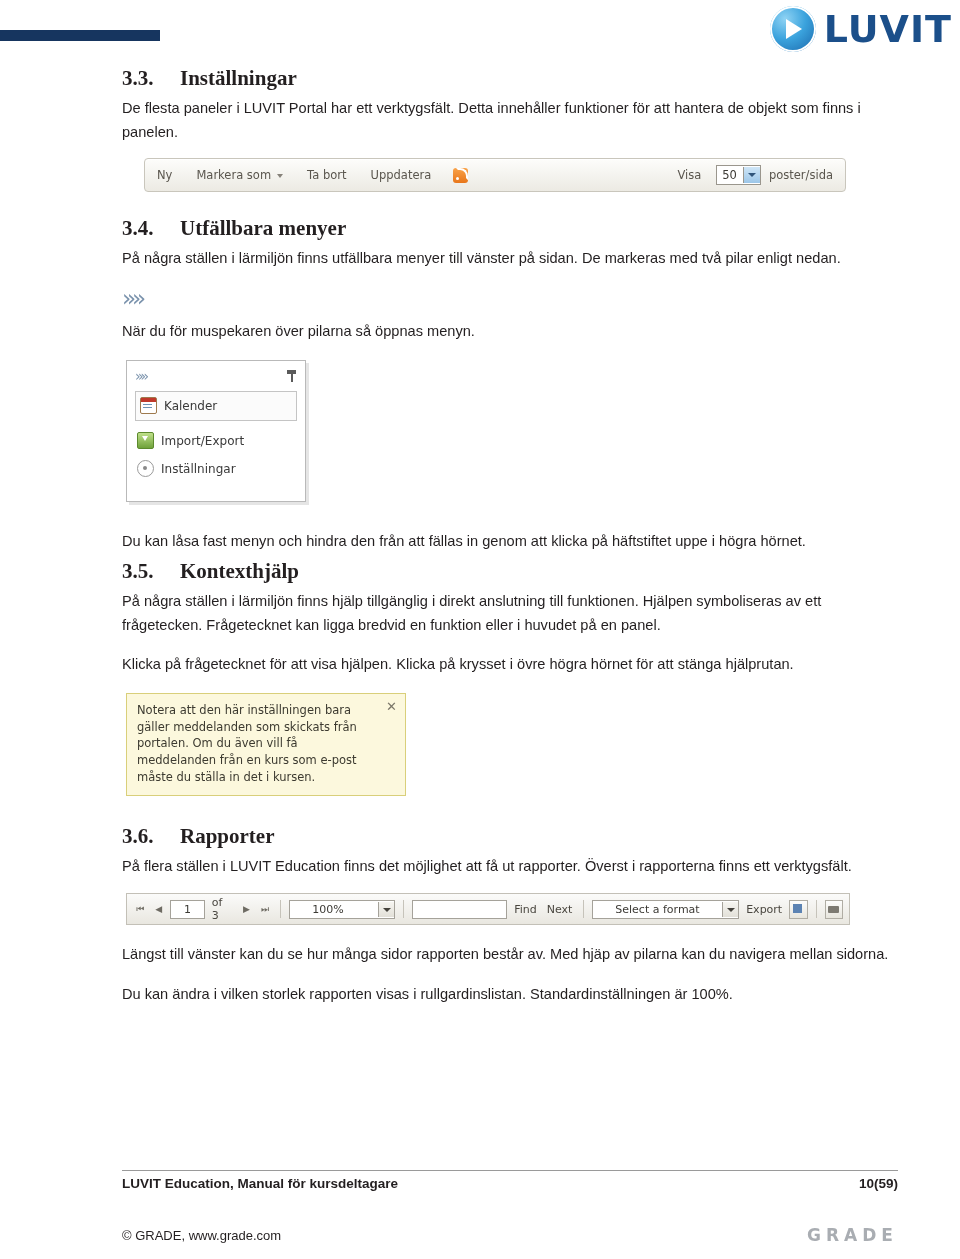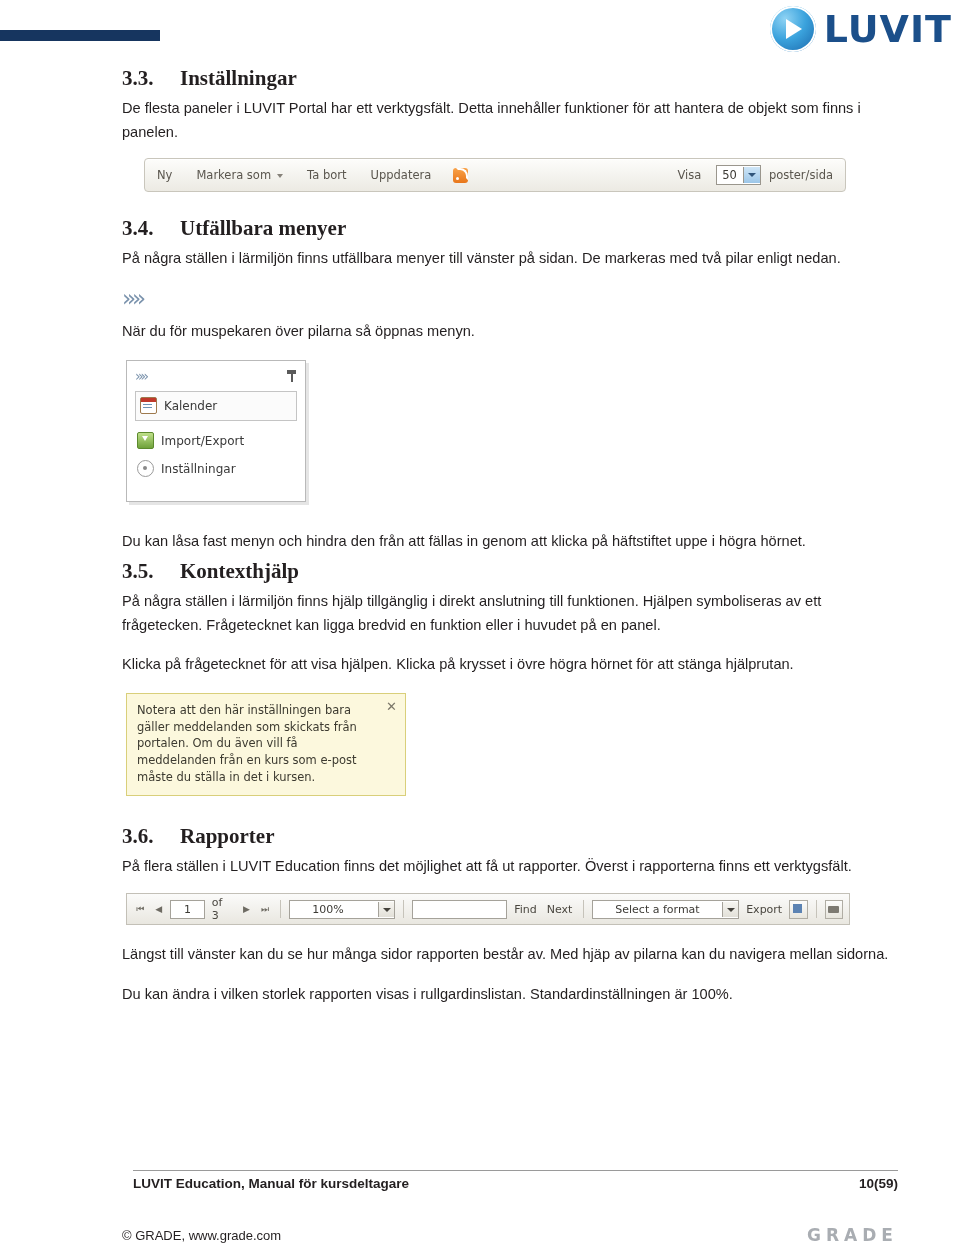--- a/index.html
+++ b/index.html
@@ -409,21 +409,21 @@
     content: "";
     position: absolute;
     left: 2px; top: 5px; width: 11px; height: 7px;
     background: #7d7a72;
     border-radius: 1px;
   }
 
   
   .footer {
     position: absolute;
-    left: 133px;
+    left: 122px;
     right: 62px;
     bottom: 68px;
     text-align: center;
   }
   .footer-rule {
     border-top: 1px solid #9a9a9a;
     margin-bottom: 5px;
   }
   .footer-row {
     display: flex;

